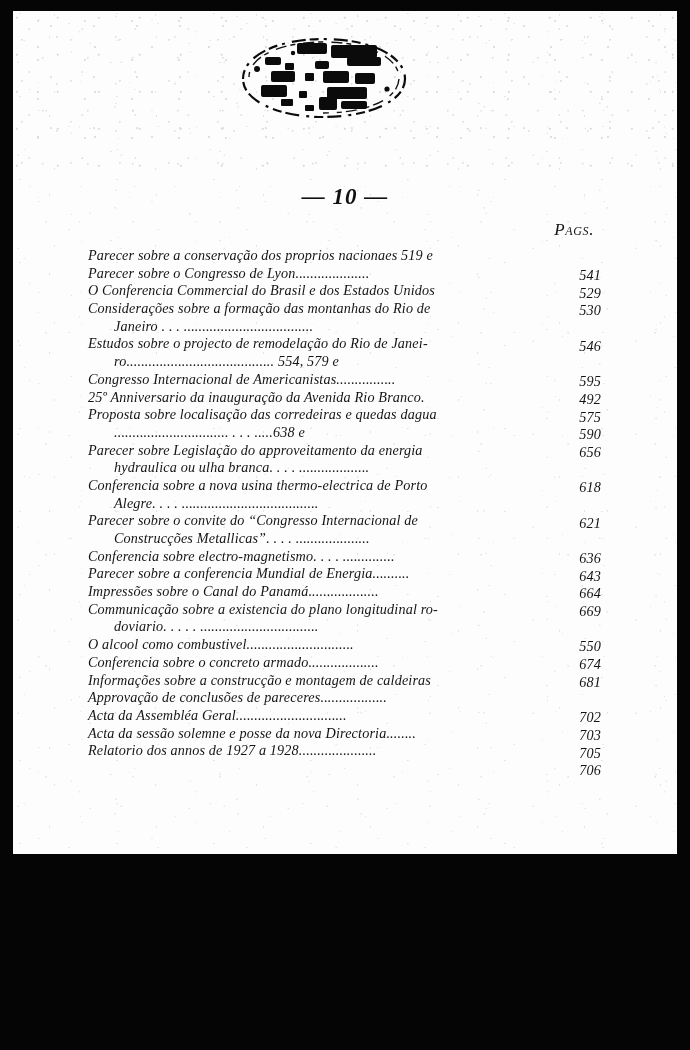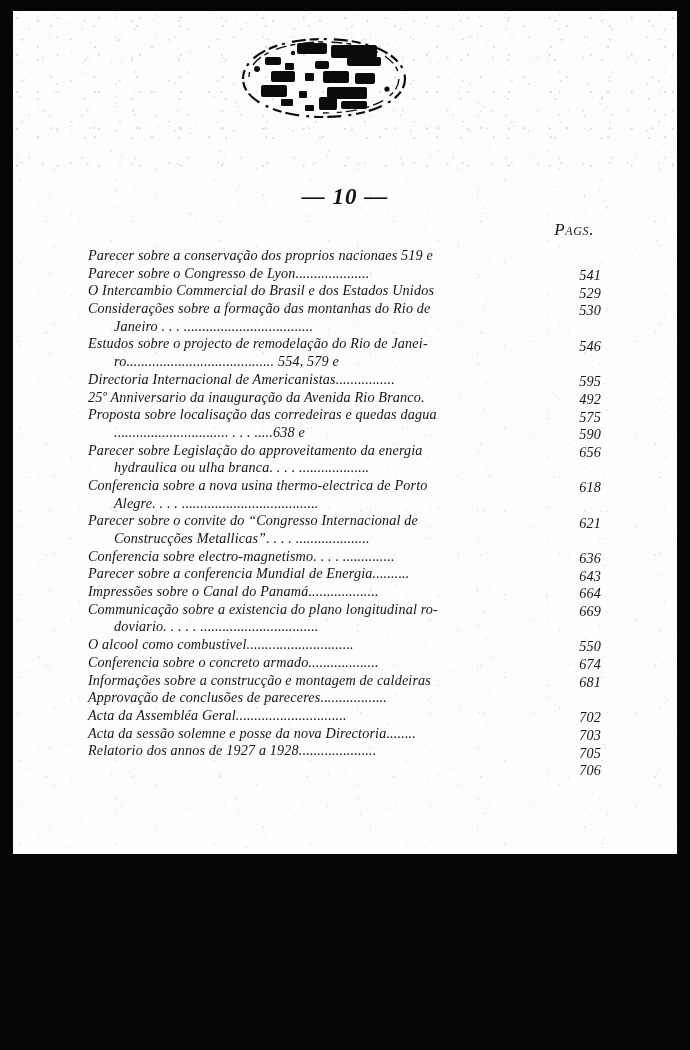--- a/index.html
+++ b/index.html
@@ -216,39 +216,39 @@
     <div id="toc">
         <div class="toc-line">
           <span class="toc-title">Parecer sobre a conservação dos proprios nacionaes 519 e</span>
           <span class="toc-page">541</span>
         </div>
         <div class="toc-line">
           <span class="toc-title">Parecer sobre o Congresso de Lyon....................</span>
           <span class="toc-page">529</span>
         </div>
         <div class="toc-line">
-          <span class="toc-title">O Intercambio Commercial do Brasil e dos Estados Unidos</span>
+          <span class="toc-title">O Conferencia Commercial do Brasil e dos Estados Unidos</span>
           <span class="toc-page">530</span>
         </div>
         <div class="toc-line">
           <span class="toc-title">Considerações sobre a formação das montanhas do Rio de</span>
         </div>
         <div class="toc-line cont">
           <span class="toc-title">Janeiro . . .  ...................................</span>
           <span class="toc-page">546</span>
         </div>
         <div class="toc-line">
           <span class="toc-title">Estudos sobre o projecto de remodelação do Rio de Janei-</span>
         </div>
         <div class="toc-line cont">
           <span class="toc-title">ro........................................ 554, 579 e</span>
           <span class="toc-page">595</span>
         </div>
         <div class="toc-line">
-          <span class="toc-title">Directoria Internacional de Americanistas................</span>
+          <span class="toc-title">Congresso Internacional de Americanistas................</span>
           <span class="toc-page">492</span>
         </div>
         <div class="toc-line">
           <span class="toc-title">25º Anniversario da inauguração da Avenida Rio Branco.</span>
           <span class="toc-page">575</span>
         </div>
         <div class="toc-line">
           <span class="toc-title">Proposta sobre localisação das corredeiras e quedas dagua</span>
           <span class="toc-page">590</span>
         </div>

